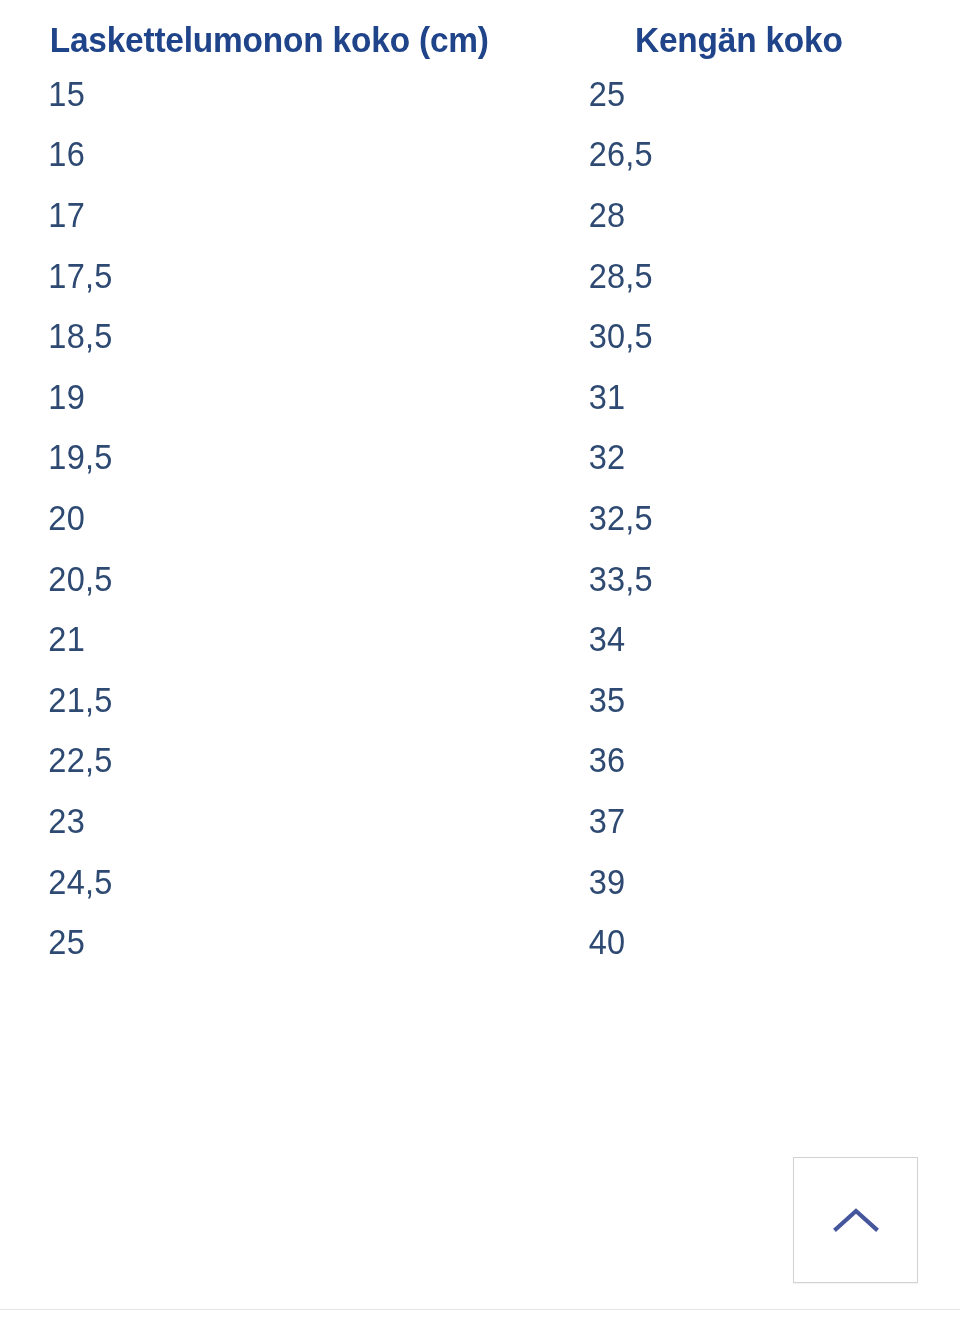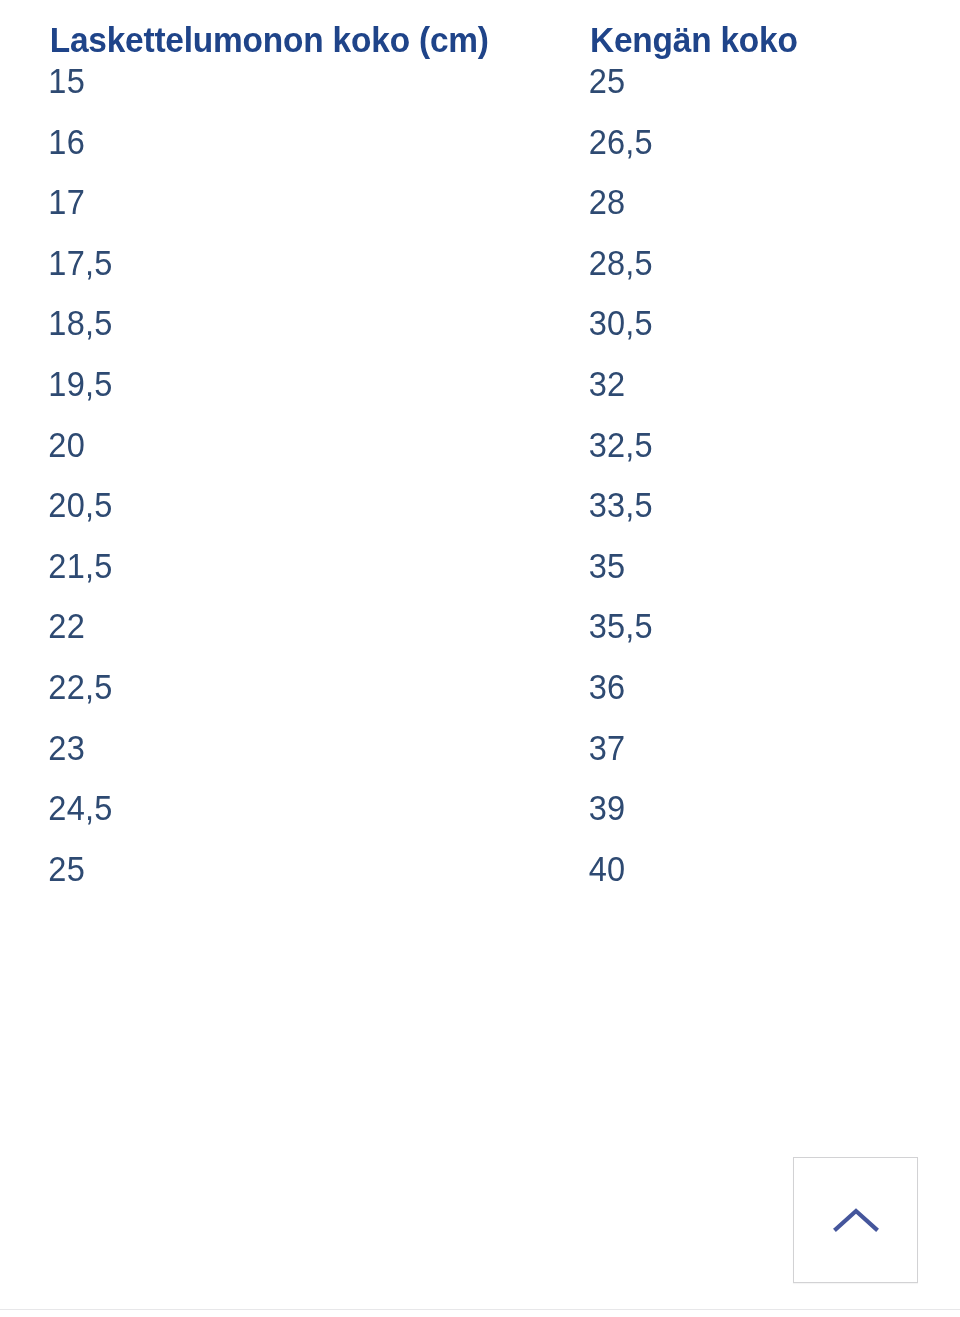--- a/index.html
+++ b/index.html
@@ -20,39 +20,40 @@
   
   #size-table {
     position: absolute;
     left: 0;
     top: 0;
     width: 960px;
   }
 
   .table-row {
     display: flex;
-    align-items: flex-start;
+    align-items: center;
     height: 60.6px;
   }
 
   .col-a {
     width: 546px;
     padding-left: 52px;
     box-sizing: border-box;
   }
   .col-b {
     width: 362px;
     padding-left: 46px;
     box-sizing: border-box;
   }
 
   
   .header-row {
     height: 63px;
     align-items: flex-end;
+    gap: 45px;
   }
   .header-row .col-a,
   .header-row .col-b {
     font-size: 35px;
     font-weight: 700;
     letter-spacing: -0.2px;
     line-height: 1;
     color: #1f4489;
     transform: scaleX(0.955);
     transform-origin: left bottom;
@@ -136,38 +137,42 @@
       </div>
       <div class="table-row data-row">
         <div class="col-a">17,5</div>
         <div class="col-b">28,5</div>
       </div>
       <div class="table-row data-row">
         <div class="col-a">18,5</div>
         <div class="col-b">30,5</div>
       </div>
       <div class="table-row data-row">
+        <div class="col-a">19</div>
+        <div class="col-b">31</div>
+      </div>
+      <div class="table-row data-row">
         <div class="col-a">19,5</div>
         <div class="col-b">32</div>
       </div>
       <div class="table-row data-row">
         <div class="col-a">20</div>
         <div class="col-b">32,5</div>
       </div>
       <div class="table-row data-row">
         <div class="col-a">20,5</div>
         <div class="col-b">33,5</div>
       </div>
       <div class="table-row data-row">
+        <div class="col-a">21</div>
+        <div class="col-b">34</div>
+      </div>
+      <div class="table-row data-row">
         <div class="col-a">21,5</div>
         <div class="col-b">35</div>
-      </div>
-      <div class="table-row data-row">
-        <div class="col-a">22</div>
-        <div class="col-b">35,5</div>
       </div>
       <div class="table-row data-row">
         <div class="col-a">22,5</div>
         <div class="col-b">36</div>
       </div>
       <div class="table-row data-row">
         <div class="col-a">23</div>
         <div class="col-b">37</div>
       </div>
       <div class="table-row data-row">

